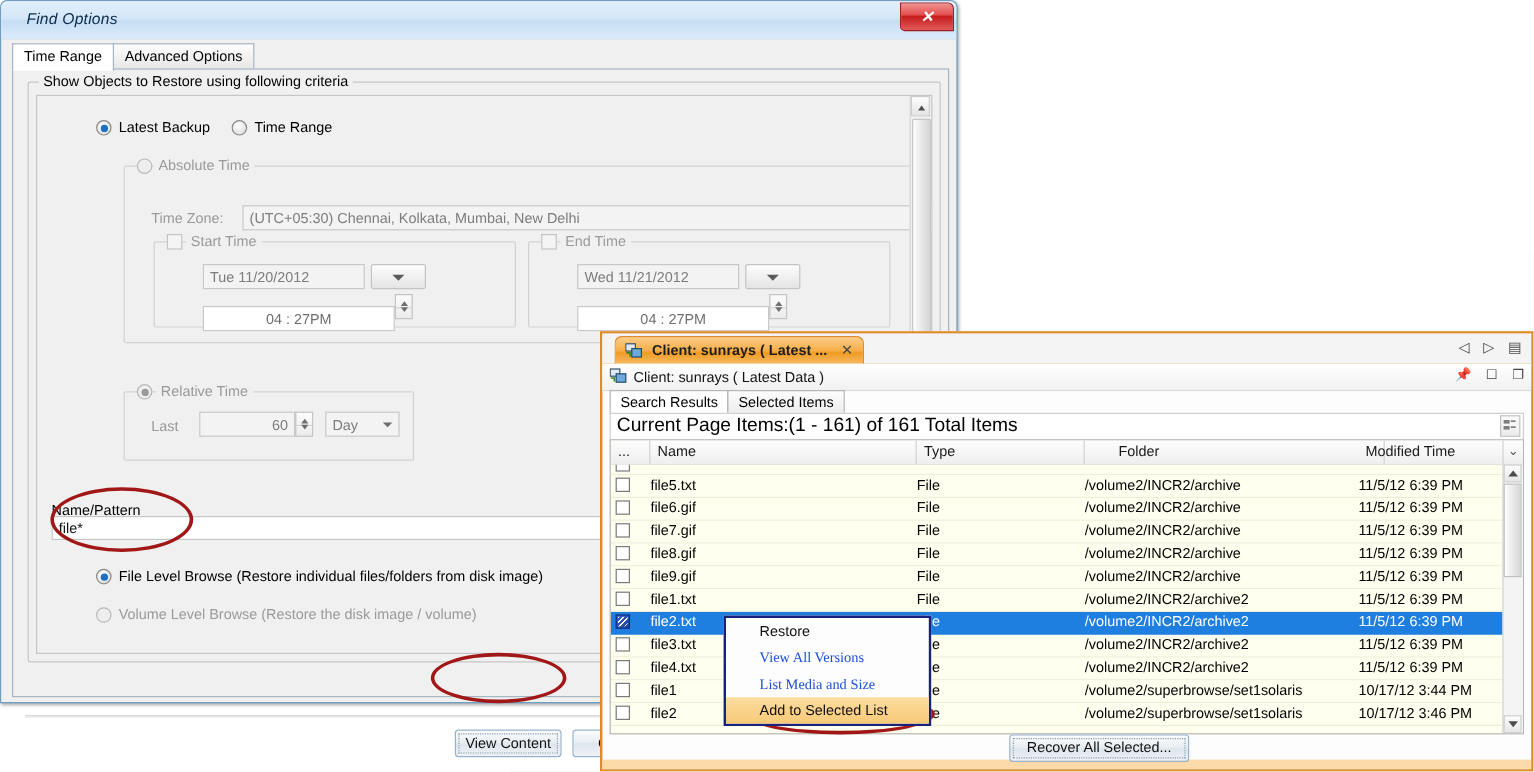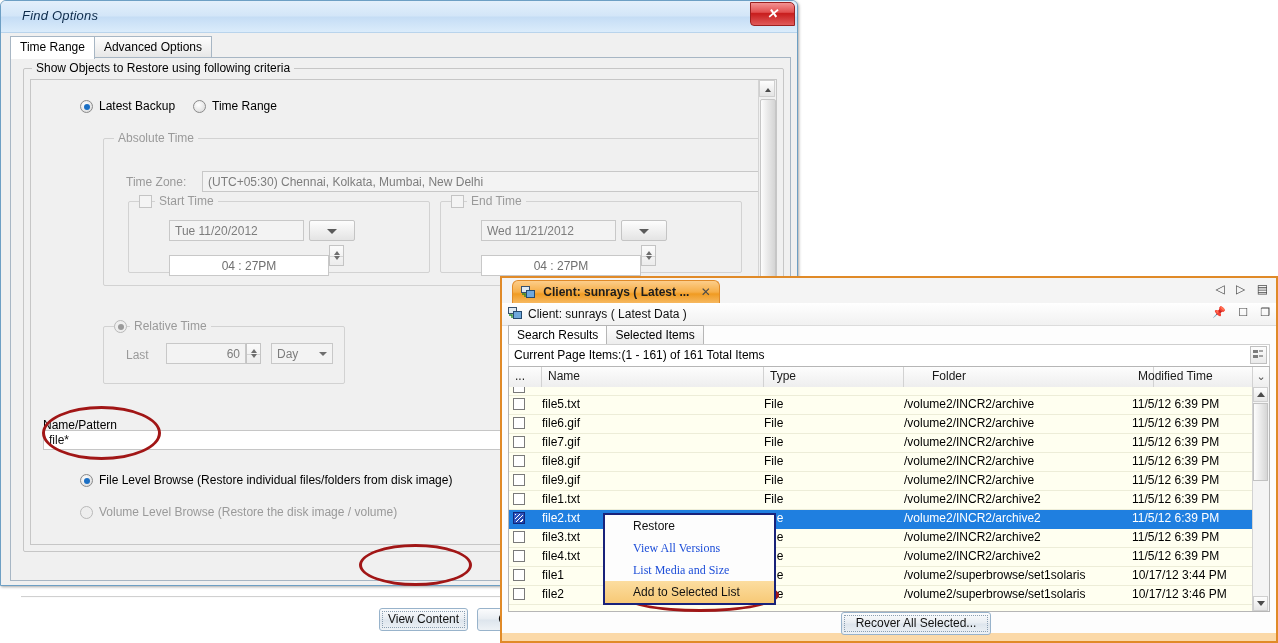--- a/index.html
+++ b/index.html
@@ -185,21 +185,21 @@
   #inner-tabs{position:absolute;left:6px;top:47px;height:20px;}
   .itab{
     float:left;height:19px;line-height:18px;padding:0 8px;font-size:12px;
     border:1px solid #b6b6b6;border-bottom:none;background:linear-gradient(to bottom,#fdfdfd,#ececec);
     margin-right:-1px;cursor:pointer;
   }
   .itab.active{background:#fff;height:20px;line-height:19px;}
   #page-info{
     position:absolute;left:6px;top:66px;right:6px;height:38px;
     background:#fff;border:1px solid #cfcfcf;box-sizing:border-box;
-    font-size:12px;line-height:20px;padding-left:5px;
+    font-size:16px;line-height:20px;padding-left:5px;
   }
   #page-info .tbtn{
     position:absolute;right:2px;top:1px;width:17px;height:18px;
     border:1px solid #c0c0c0;background:linear-gradient(to bottom,#fdfdfd,#eaeaea);
     box-sizing:border-box;cursor:pointer;
   }
   
   #tbl-wrap{
     position:absolute;left:6px;top:88px;right:6px;height:246px;
     border:1px solid #b6b6b6;background:#fffff0;box-sizing:border-box;overflow:hidden;
@@ -295,21 +295,21 @@
         <div id="criteria-scroll">
 
           <div class="radio on" style="left:49px;top:20px;"></div>
           <div class="lbl" style="left:68px;top:19px;">Latest Backup</div>
 
           <div class="radio" style="left:162px;top:20px;"></div>
           <div class="lbl" style="left:181px;top:19px;">Time Range</div>
 
           <div class="subgrp" style="left:72px;top:58px;width:657px;height:146px;">
             <div class="radio dim" style="left:10px;top:-7px;"></div>
-            <div class="lg" style="left:10px;">Absolute Time</div>
+            <div class="lg" style="left:24px;">Absolute Time</div>
 
             <div class="lbl dim" style="left:22px;top:36px;">Time Zone:</div>
             <div class="combo" style="left:98px;top:32px;width:615px;height:21px;">
               <span>(UTC+05:30) Chennai, Kolkata, Mumbai, New Delhi</span>
               <span class="dbtn">
                   <i></i>
                 </span>
             </div>
 
             <div class="subgrp" style="left:24px;top:62px;width:300px;height:70px;">

